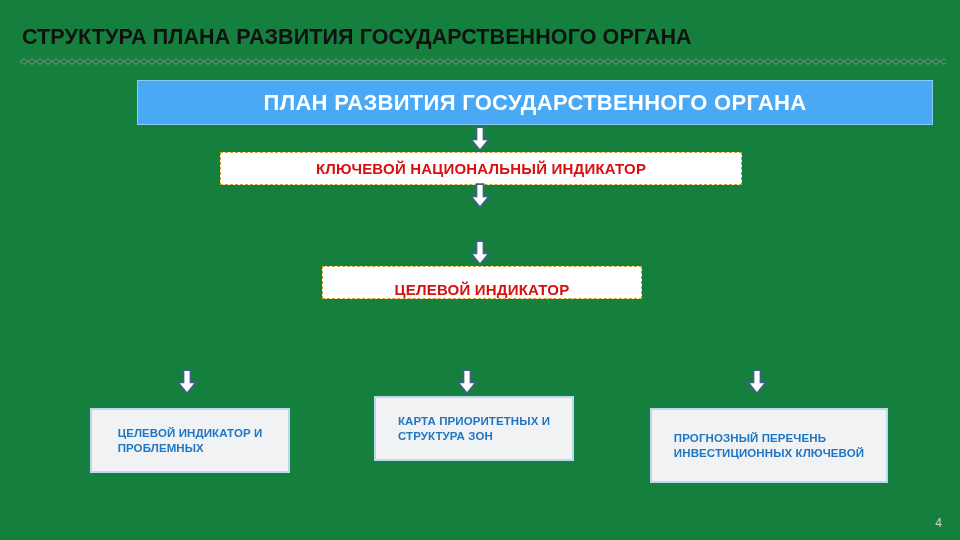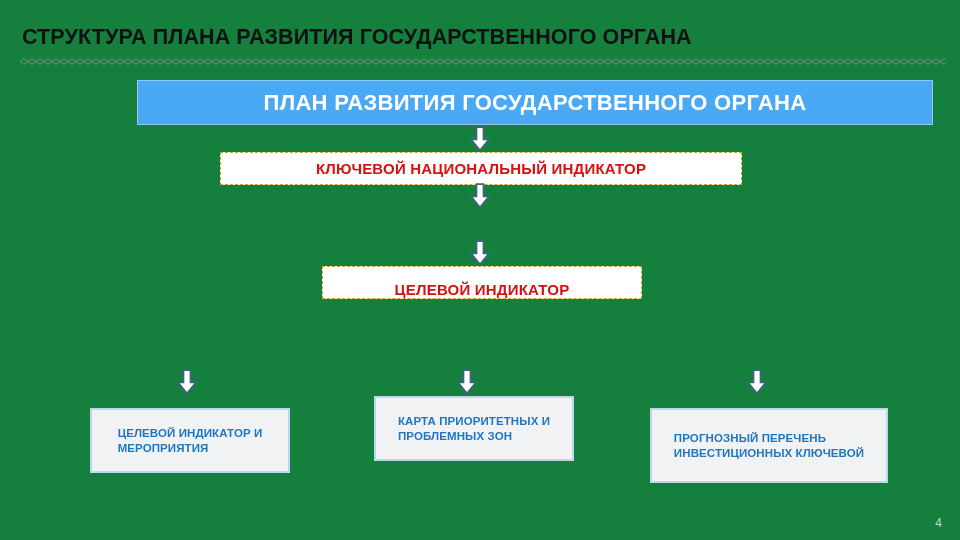--- a/index.html
+++ b/index.html
@@ -205,28 +205,28 @@
   </div>
   <div class="arrow arrow-b3">
     <svg viewBox="0 0 22 26">
       <path d="M7.5 1.2 L14.5 1.2 L14.5 13.5 L19.8 13.5 L11 24.3 L2.2 13.5 L7.5 13.5 Z" fill="#ffffff" stroke="#3f6386" stroke-width="1.7" stroke-linejoin="miter"></path>
     </svg>
   </div>
 
   <div class="gray-box gray-1">
     <div>
       <span>ЦЕЛЕВОЙ ИНДИКАТОР И</span><br>
-      <span>МЕРОПРИЯТИЯ</span>
+      <span>ПРОБЛЕМНЫХ</span>
     </div>
   </div>
 
   <div class="gray-box gray-2">
     <div>
       <span>КАРТА ПРИОРИТЕТНЫХ И</span><br>
-      <span>ПРОБЛЕМНЫХ ЗОН</span>
+      <span>СТРУКТУРА ЗОН</span>
     </div>
   </div>
 
   <div class="gray-box gray-3">
     <div>
       <span>ПРОГНОЗНЫЙ ПЕРЕЧЕНЬ</span><br>
       <span>ИНВЕСТИЦИОННЫХ КЛЮЧЕВОЙ</span>
     </div>
   </div>
 

